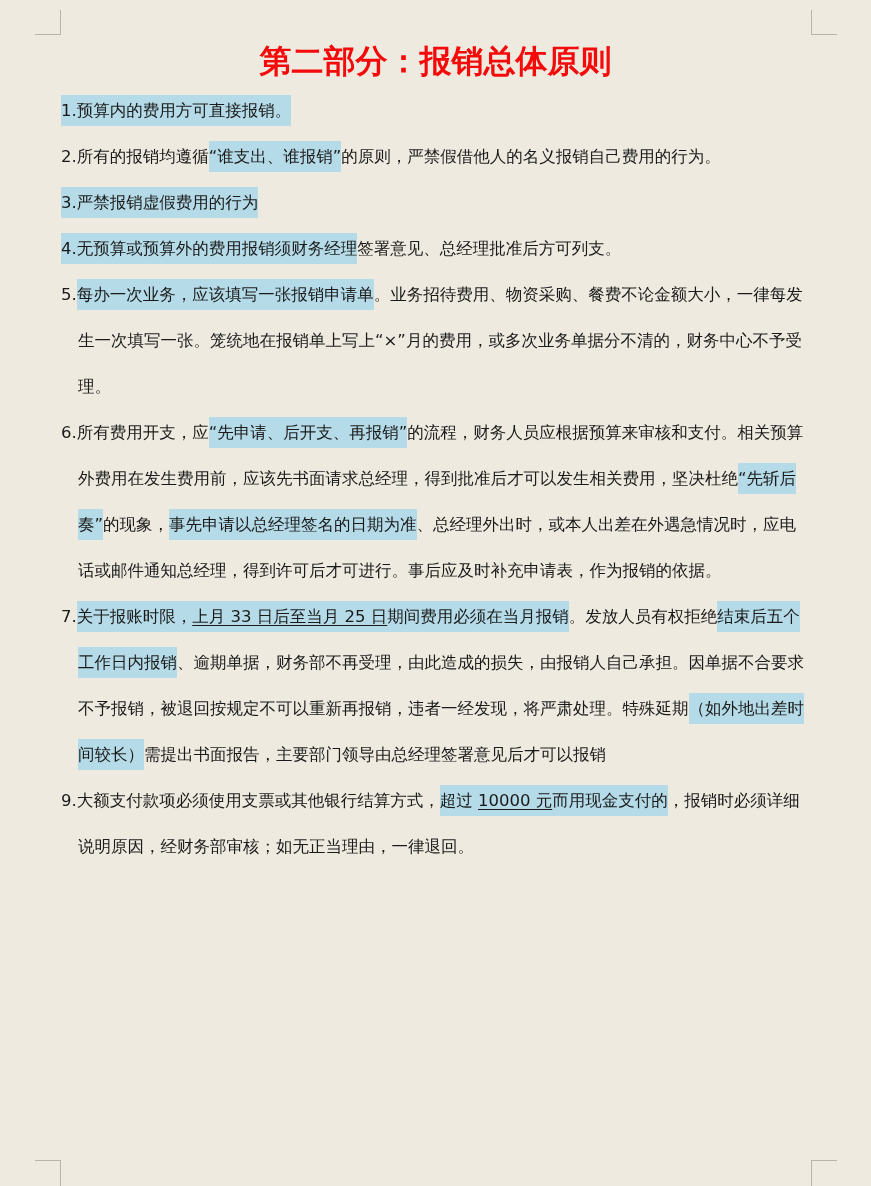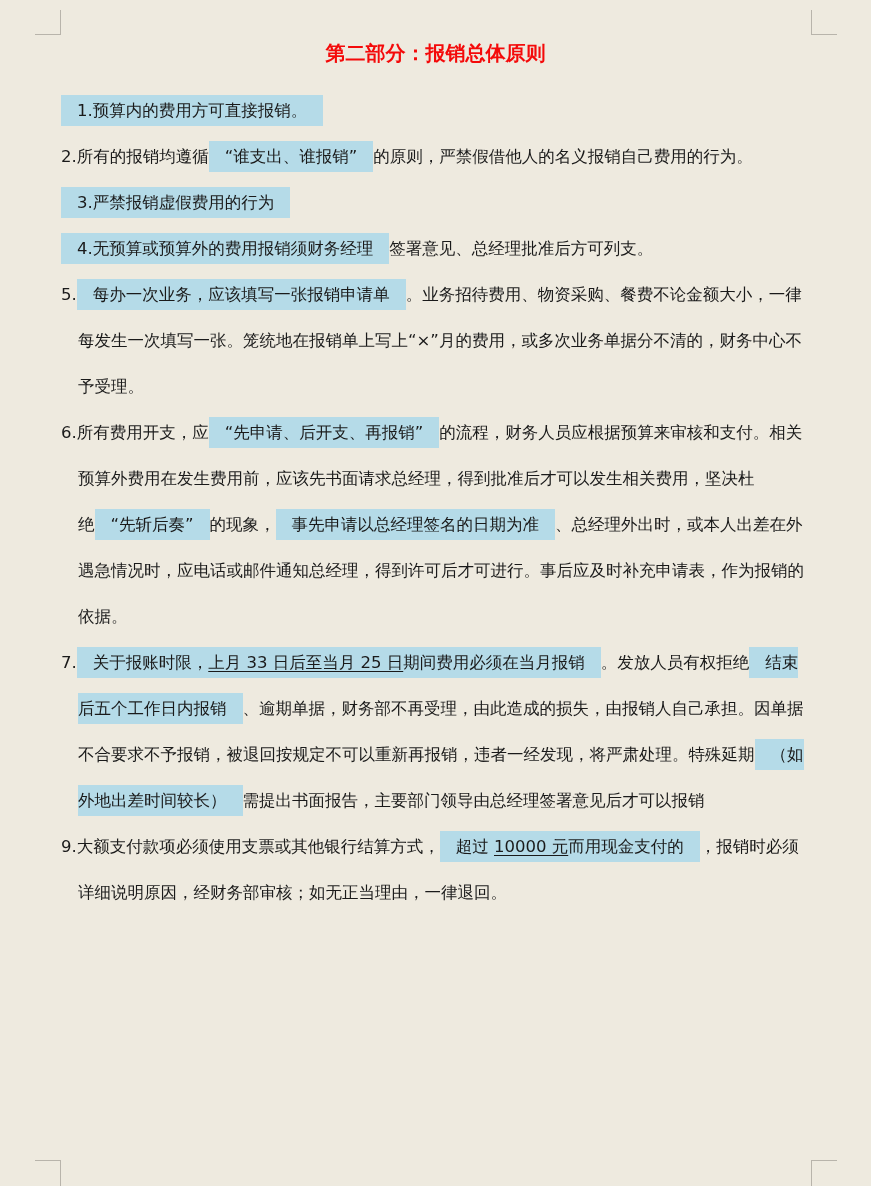--- a/index.html
+++ b/index.html
@@ -27,21 +27,21 @@
     .corner.tr { left: 811px; top: 10px; border-left-width: 1px; border-bottom-width: 1px; }
     .corner.bl { left: 35px; top: 1160px; border-right-width: 1px; border-top-width: 1px; height: 30px; }
     .corner.br { left: 811px; top: 1160px; border-left-width: 1px; border-top-width: 1px; height: 30px; }
 
     .page-title {
       position: absolute;
       top: 40px;
       left: 0;
       width: 871px;
       text-align: center;
-      font-size: 20px;
+      font-size: 32px;
       font-weight: bold;
       color: #f40a0a;
       letter-spacing: 0px;
     }
 
     .content {
       position: absolute;
       left: 61px;
       top: 88px;
       width: 750px;
@@ -56,21 +56,21 @@
     .item.hang {
       padding-left: 17px;
       text-indent: -17px;
     }
     .item.hang10 {
       padding-left: 17px;
       text-indent: -17px;
     }
     .hl {
       background: #b5dbe8;
-      padding: 6px 16px;
+      padding: 6px 0;
     }
     .ul {
       text-decoration: underline;
       text-underline-offset: 3px;
     }
   </style>
 </head>
 <body>
 
 <div class="corner tl"></div>

